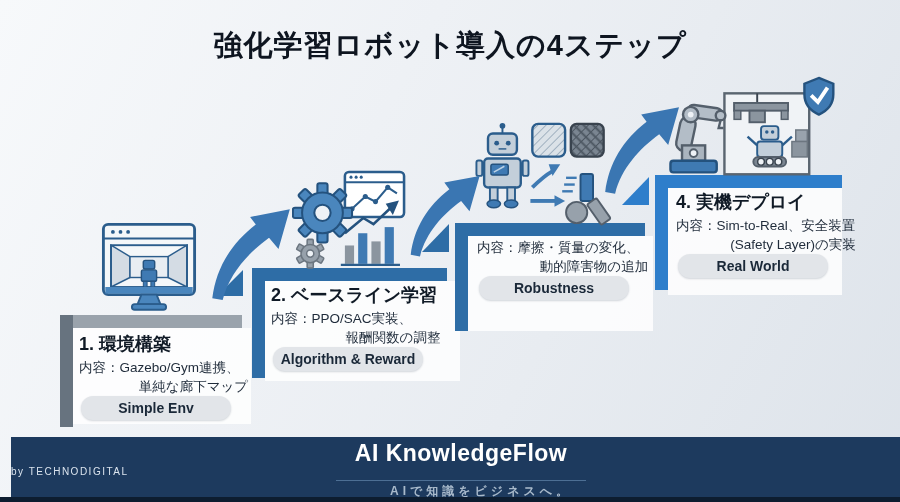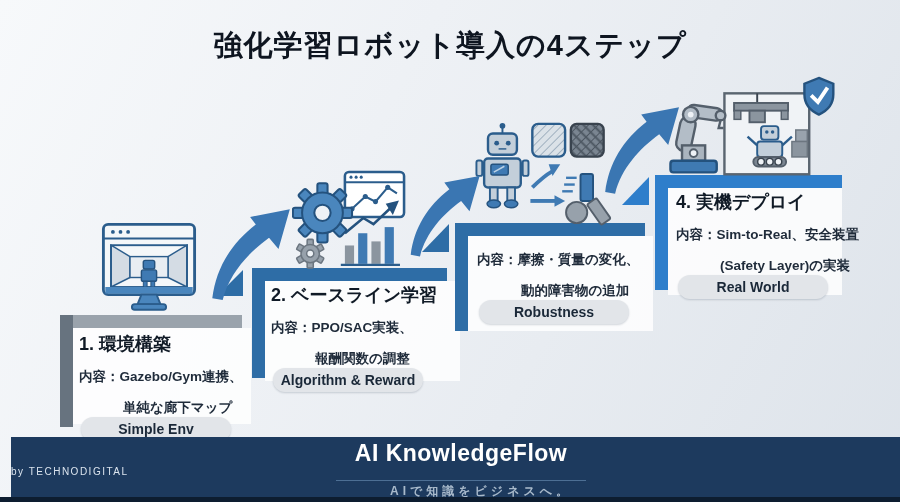--- a/index.html
+++ b/index.html
@@ -28,22 +28,22 @@
   .s4-top{left:655px;top:175px;width:187px;height:13px;background:#2e7ecb;}
   .s4-side{left:655px;top:175px;width:13px;height:115px;background:#2e7ecb;}
   .s4-panel{left:668px;top:188px;width:174px;height:107px;}
   
   .content{position:absolute;color:#1f2b3a;}
   .c1{left:79px;top:333px;width:185px;}
   .c2{left:271px;top:284px;width:200px;}
   .c3{left:477px;top:238px;width:190px;}
   .c4{left:676px;top:191px;width:190px;}
   .step-heading{font-size:18px;line-height:22px;font-weight:800;color:#101a26;margin-bottom:3px;}
-  .detail{font-size:13.5px;line-height:19px;font-weight:700;margin-top:12px;}
-  .detail.indent{padding-left:44px;}
+  .detail{font-size:13.5px;line-height:19px;font-weight:400;}
+  .detail.indent{padding-left:44px;text-align:center;}
   .pill{display:block;width:150px;height:24px;line-height:24px;margin-left:2px;
        background:#e2e5e9;border-radius:13px;text-align:center;
        font-size:14px;font-weight:700;color:#1a2838;box-shadow:0 1px 2px rgba(20,40,60,.18);}
   
   .icon{position:absolute;}
   .i1{left:92px;top:220px;width:114px;height:96px;}
   .i2{left:292px;top:170px;width:116px;height:102px;}
   .i3{left:468px;top:120px;width:146px;height:106px;}
   .i4{left:660px;top:76px;width:178px;height:106px;}
   .arrow{position:absolute;}

